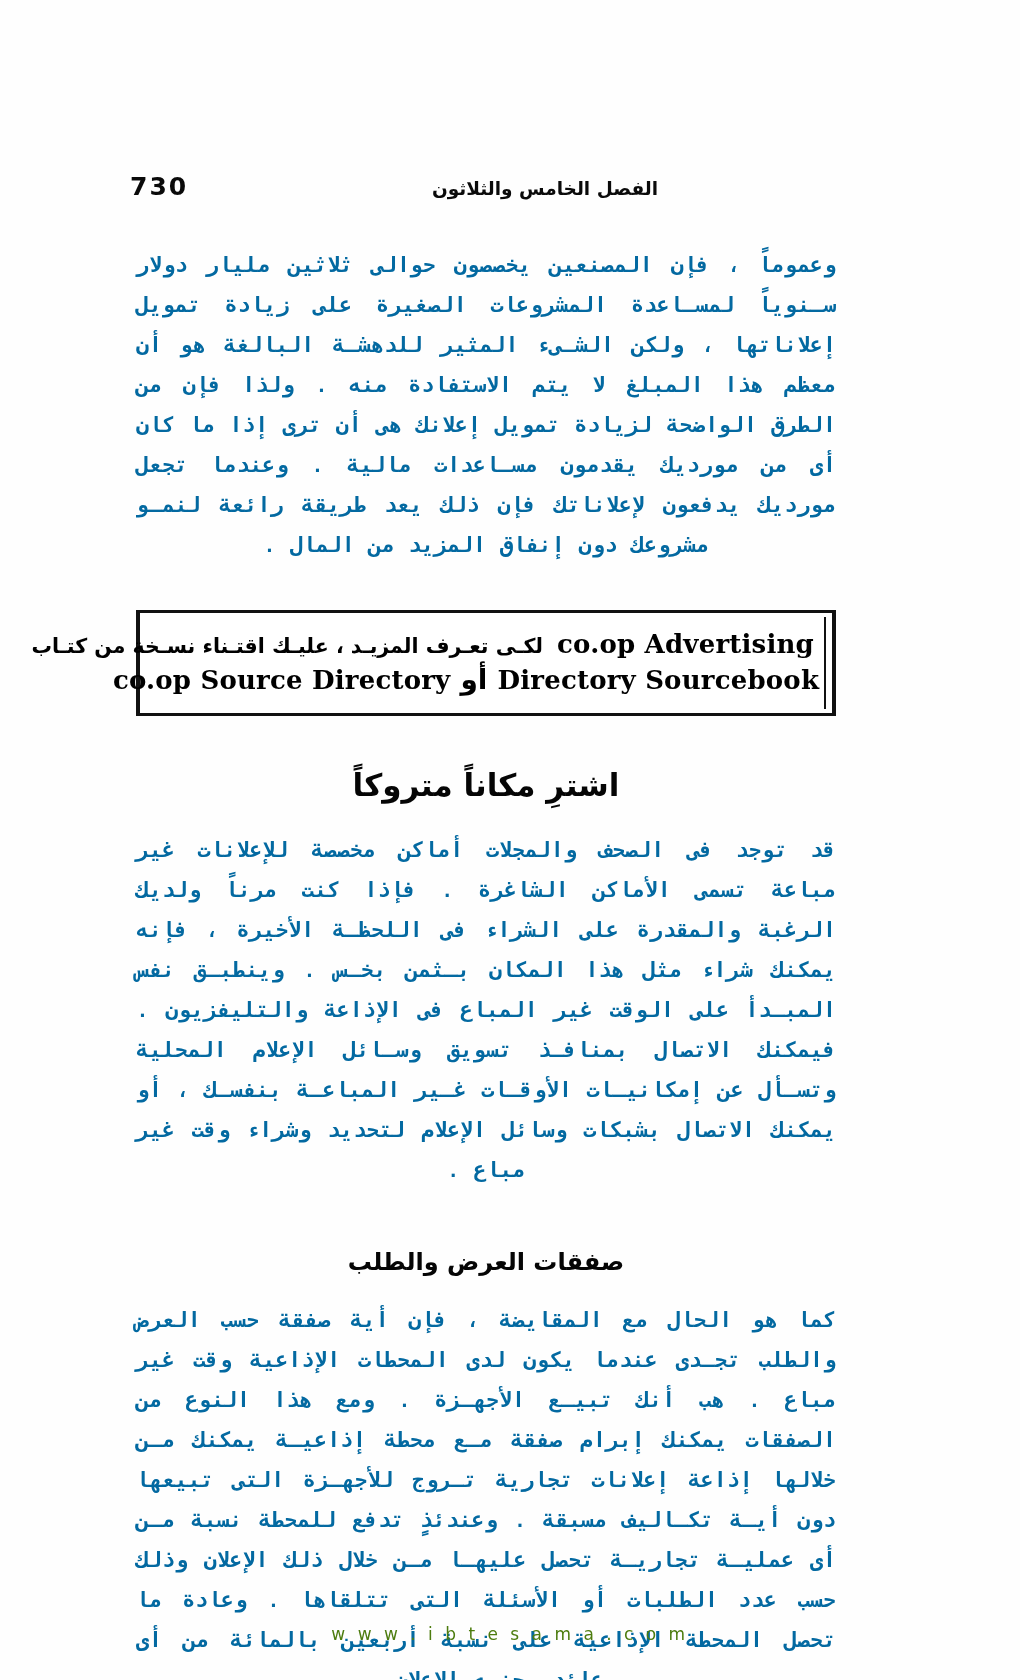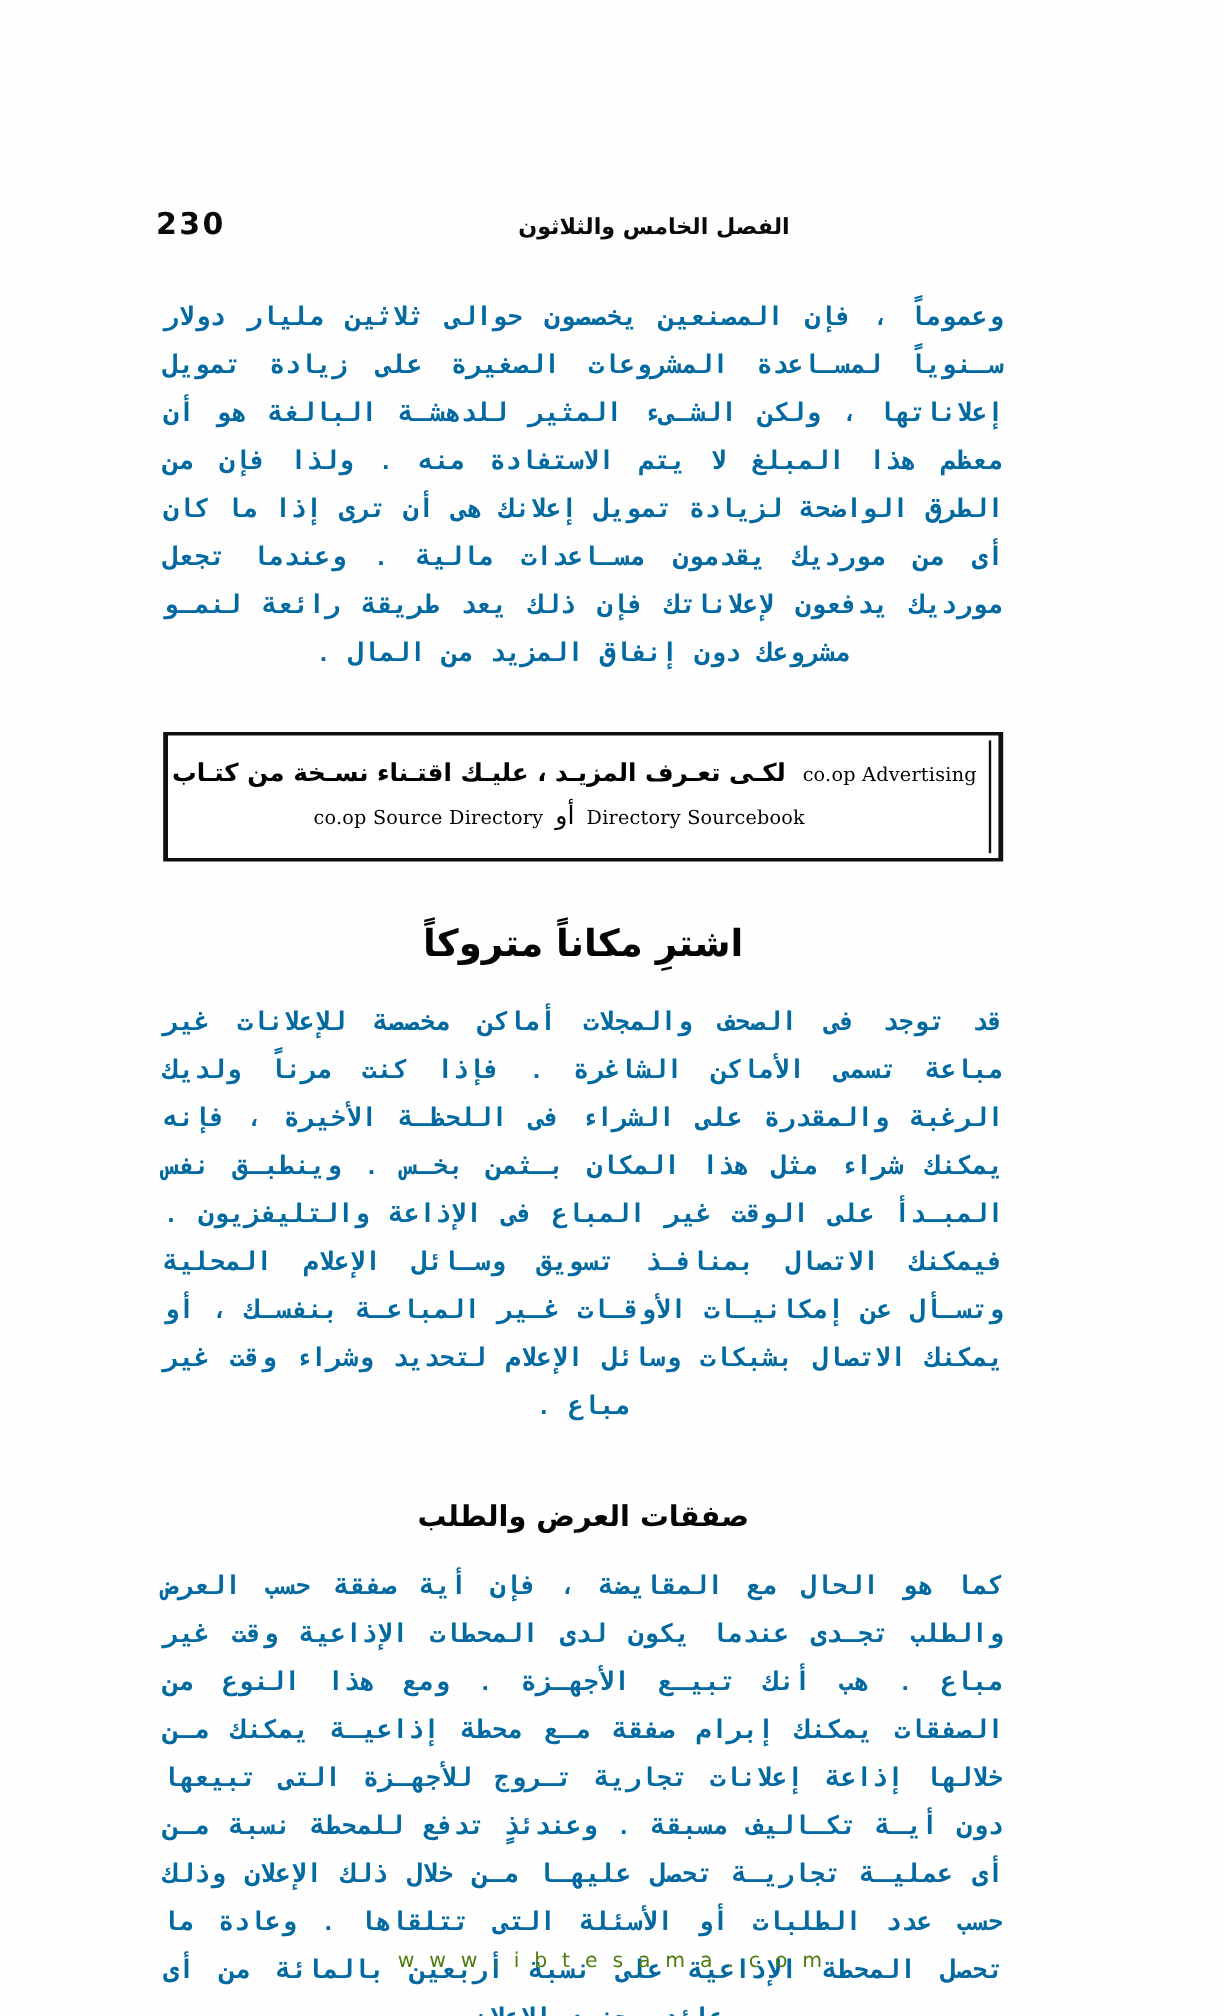--- a/index.html
+++ b/index.html
@@ -115,30 +115,30 @@
     padding-right: 40px;
   }
   .ar-strong {
     font-family: "DejaVu Sans", "Liberation Sans", sans-serif;
     font-size: 20.5px;
     font-weight: 700;
     letter-spacing: -0.3px;
   }
   .en-serif {
     font-family: "DejaVu Serif", "Liberation Serif", serif;
-    font-size: 16px;
-    font-weight: 400;
+    font-size: 26px;
+    font-weight: 700;
     direction: ltr;
     unicode-bidi: isolate;
     letter-spacing: 0.2px;
   }
   .ar-conj {
     font-family: "DejaVu Sans", "Liberation Sans", sans-serif;
-    font-size: 21px;
-    font-weight: 400;
+    font-size: 28px;
+    font-weight: 700;
   }
 
   
   h2.section-heading {
     margin: 52px 0 0 0;
     font-family: "DejaVu Sans", "Liberation Sans", sans-serif;
     font-weight: 700;
     color: #050505;
     text-align: center;
     line-height: 1.25;
@@ -171,21 +171,21 @@
     color: #4d7c0f;
   }
 </style>
 </head>
 <body>
 
 <div class="page">
 
   <div class="running-head">
     <span class="rh-chapter">الفصل الخامس والثلاثون</span>
-    <span class="rh-folio">230</span>
+    <span class="rh-folio">730</span>
   </div>
 
   <div class="content">
 
     <p class="para first-indent">وعموماً ، فإن المصنعين يخصصون حوالى ثلاثين مليار دولار سـنوياً لمسـاعدة المشروعات الصغيرة على زيادة تمويل إعلاناتها ، ولكن الشـىء المثير للدهشـة البالغة هو أن معظم هذا المبلغ لا يتم الاستفادة منه . ولذا فإن من الطرق الواضحة لزيادة تمويل إعلانك هى أن ترى إذا ما كان أى من مورديك يقدمون مسـاعدات مالية . وعندما تجعل مورديك يدفعون لإعلاناتك فإن ذلك يعد طريقة رائعة لنمـو مشروعك دون إنفاق المزيد من المال .</p>
 
     <div class="callout">
       <div class="callout-line line1">
         <span class="en-serif">co.op  Advertising</span>
         <span class="ar-strong">لكـى تعـرف المزيـد ، عليـك اقتـناء نسـخة من كتـاب</span>

